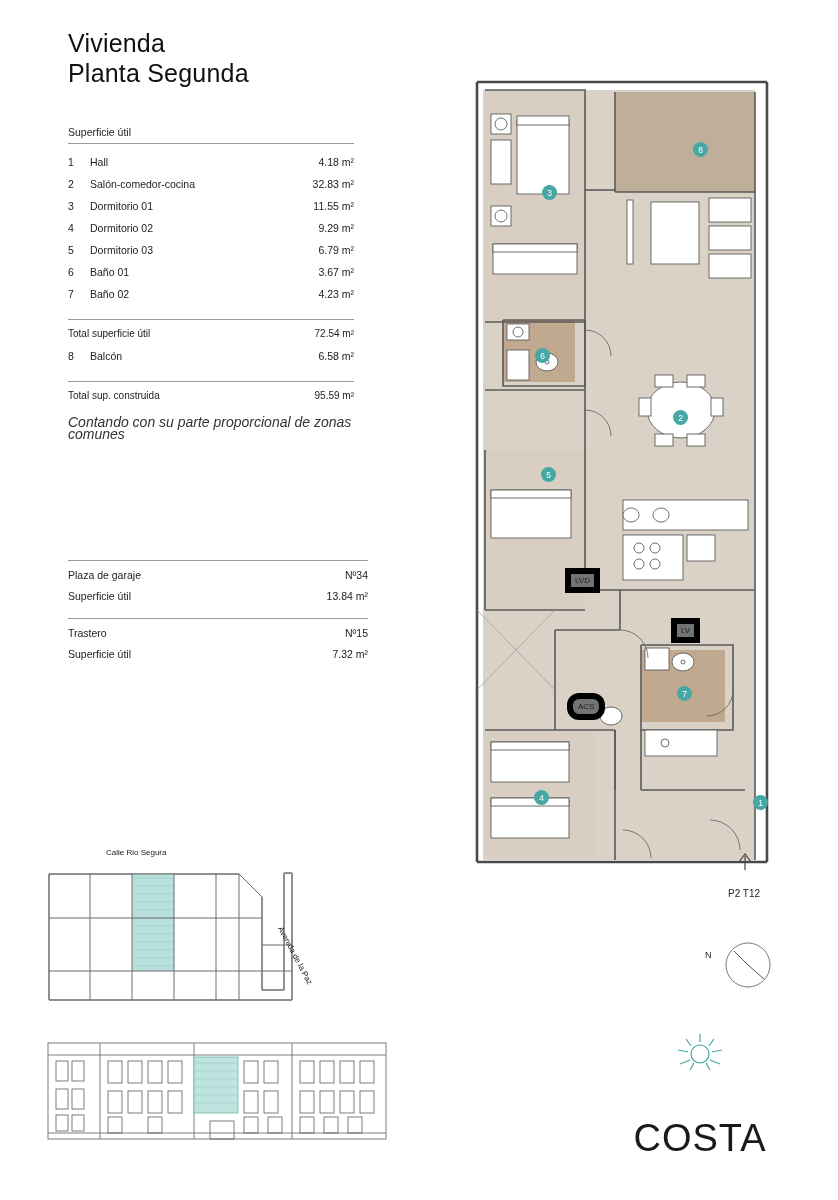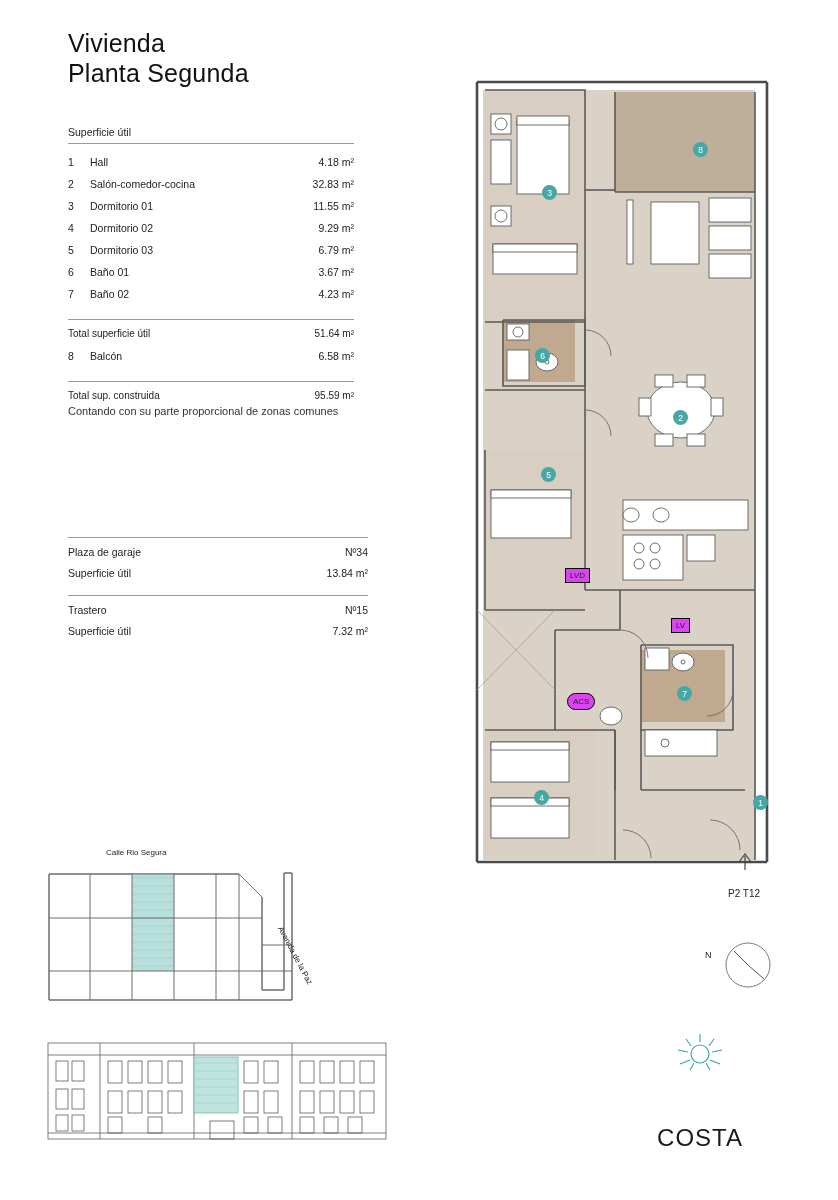--- a/index.html
+++ b/index.html
@@ -23,21 +23,21 @@
   .rows{margin-top:7px;}
   .row{display:flex;align-items:baseline;font-size:10.5px;line-height:22px;color:#222;}
   .row .num{width:22px;color:#222;}
   .row .lbl{flex:1;}
   .row .val{width:74px;text-align:right;white-space:nowrap;}
 
   .totline{margin-top:14px;border-top:1px solid #9a9a9a;padding-top:8px;}
   .tot{display:flex;font-size:10px;color:#222;}
   .tot .lbl{flex:1;}
   .tot .val{width:74px;text-align:right;}
-  .note{font-size:11px;color:#333;margin-top:4px;line-height:12px;}
+  .note{font-size:14px;color:#333;margin-top:15px;line-height:12px;font-style:italic;}
 
   .block2{margin-top:24px;}
   .brow{display:flex;font-size:10.5px;color:#222;border-top:1px solid #9a9a9a;padding-top:8px;margin-top:16px;}
   .brow.first{margin-top:0;}
   .brow .lbl{flex:1;}
   .brow .val{width:74px;text-align:right;}
   .brow.sub{border-top:none;padding-top:0;margin-top:9px;}
 
   
   .siteplan{position:absolute;left:44px;top:845px;width:300px;height:175px;}
@@ -53,28 +53,28 @@
   .northlbl{position:absolute;left:705px;top:950px;font-size:9px;color:#222;}
 
   
   .badge{
     position:absolute;width:15px;height:15px;border-radius:50%;
     background:#46a8a4;color:#fff;font-size:8.5px;
     display:flex;align-items:center;justify-content:center;
     font-family:"Liberation Sans",sans-serif;
   }
   .plabel{
-    position:absolute;font-size:8px;color:#222;background:#d946ef;
-    border:1px solid #000000;padding:2px 4px;line-height:9px;
+    position:absolute;font-size:8px;color:#222;background:#737373;
+    border:6px solid #000000;padding:2px 4px;line-height:9px;
   }
   .plabel.circle{border-radius:12px;padding:3px 5px;}
 
   
   .logo{position:absolute;left:600px;top:1030px;width:200px;height:135px;text-align:center;}
-  .logo .l1,.logo .l2{font-size:24px;letter-spacing:1px;color:#1a1a1a;line-height:36px;font-family:"Liberation Sans",sans-serif;margin-top:44px;}
+  .logo .l1,.logo .l2{font-size:38px;letter-spacing:1px;color:#1a1a1a;line-height:36px;font-family:"Liberation Sans",sans-serif;margin-top:44px;}
   .logo .l3{font-size:20px;color:#1a1a1a;line-height:26px;}
 </style>
 </head>
 <body>
 
 <div class="page">
 
   <div class="left">
 
     <div class="title">
@@ -119,21 +119,21 @@
         <div class="row">
           <span class="num">7</span>
           <span class="lbl">Baño 02</span>
           <span class="val">4.23 m²</span>
         </div>
       </div>
 
       <div class="totline">
         <div class="tot">
           <span class="lbl">Total superficie útil</span>
-          <span class="val">51.64 m²</span>
+          <span class="val">72.54 m²</span>
         </div>
       </div>
 
       <div class="row" style="margin-top:6px">
         <span class="num">8</span>
         <span class="lbl">Balcón</span>
         <span class="val">6.58 m²</span>
       </div>
 
       <div class="totline">

